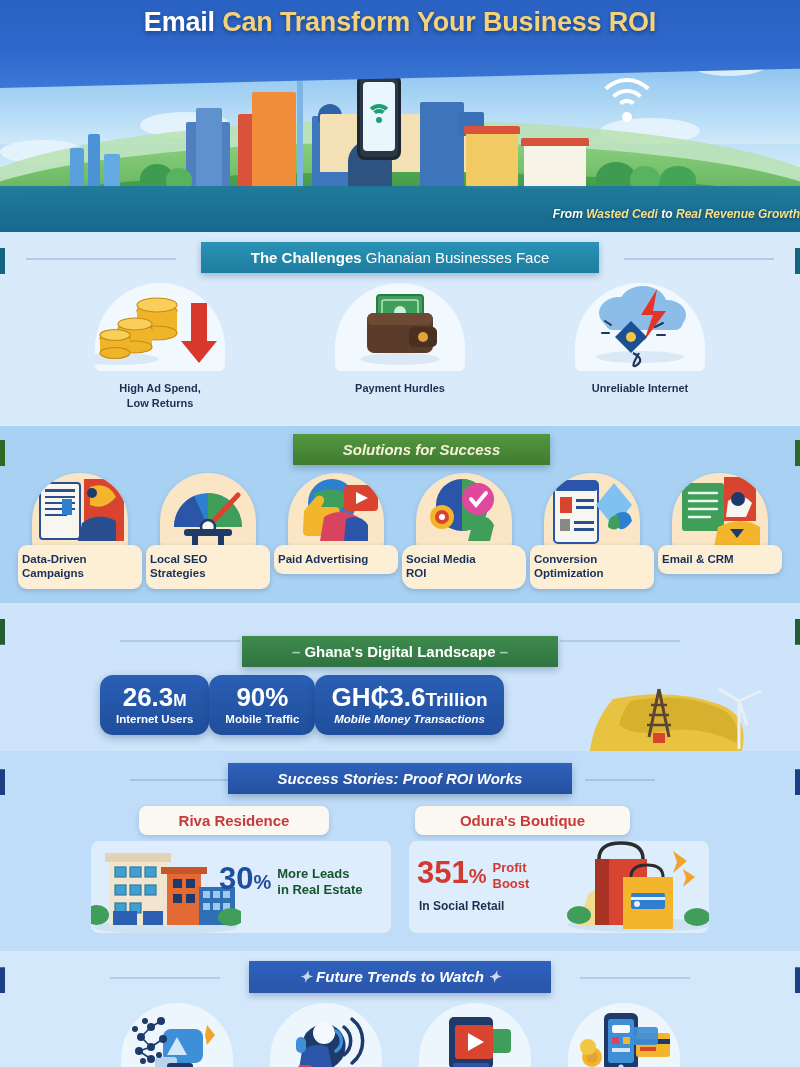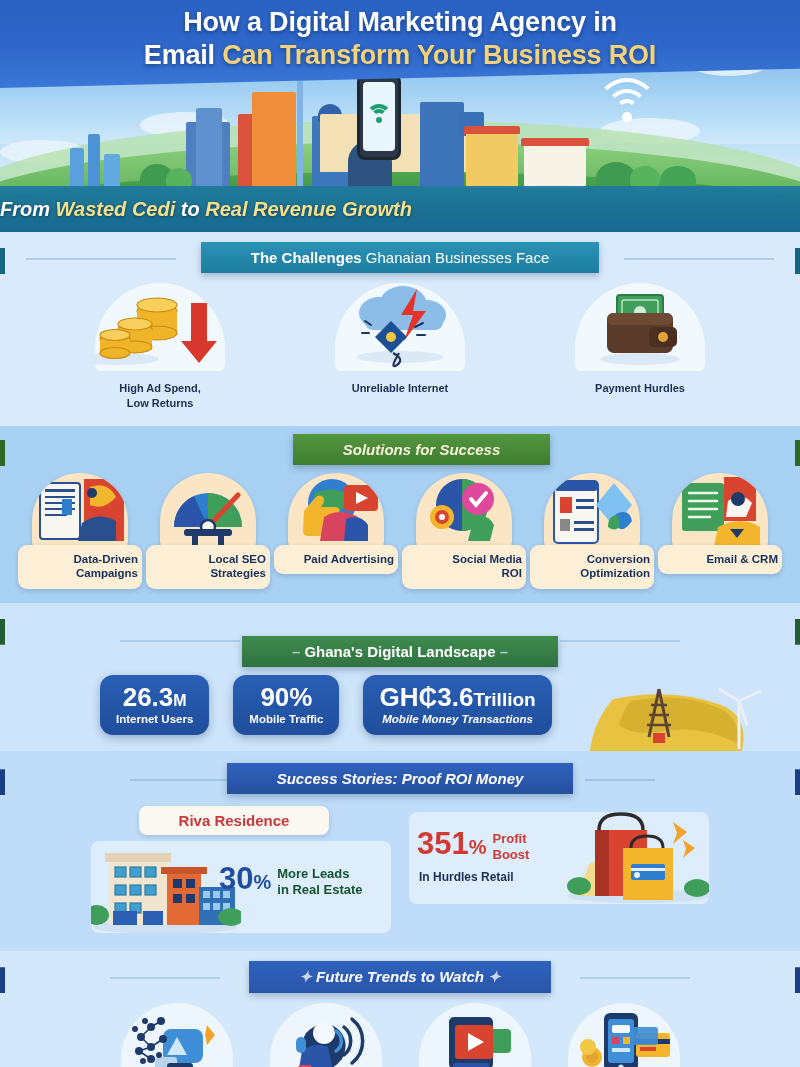--- a/index.html
+++ b/index.html
@@ -26,22 +26,22 @@
   .title .gold { color:#f3d27a; }
 
   .hill { position:absolute; left:-6%; width:112%; border-radius:50% 50% 0 0 / 100% 100% 0 0; }
   .hill-far { bottom:26px; height:86px; background:#b4e0a8; opacity:.75; }
   .hill-mid { bottom:18px; height:72px; background:linear-gradient(180deg,#8ccf7c,#55ab55); }
   .hill-near{ bottom:12px; height:48px; background:linear-gradient(180deg,#4ea54f,#2f8a45); }
   .hill-strip{ position:absolute; left:-6%; width:112%; bottom:26px; height:9px;
     background:#f0c93f; border-radius:50% 50% 0 0/100% 100% 0 0; opacity:.9; }
   .sub-band { position:absolute; left:0; right:0; bottom:0; height:46px;
     background:linear-gradient(180deg,rgba(30,120,160,.92),rgba(23,104,142,.98)); }
-  .subtitle { position:absolute; left:0; right:0; bottom:11px; text-align:left;
-    font-size:20px; font-weight:bold; font-style:italic; color:#ffffff;
+  .subtitle { position:absolute; left:0; right:0; bottom:11px; text-align:right;
+    font-size:12px; font-weight:bold; font-style:italic; color:#ffffff;
     text-shadow:0 1px 3px rgba(0,30,60,.6); }
   .subtitle .gold { color:#f7e08a; }
   .bldg { position:absolute; bottom:38px; border-radius:2px 2px 0 0; }
   .tree { position:absolute; border-radius:50% 50% 42% 42%; }
   .phone { position:absolute; bottom:72px; left:357px; width:44px; height:86px;
     background:#2b3647; border-radius:8px; border:3px solid #1d2633; }
   .phone-scr { position:absolute; inset:5px 3px 6px 3px; background:#eaf6fd; border-radius:4px; }
   .wifi-arc { position:absolute; border:4px solid #ffffff; border-bottom-color:transparent;
     border-left-color:transparent; border-right-color:transparent; border-radius:50%; }
   .wifi-arc.g { border-top-color:#1f9e74; }
@@ -83,25 +83,25 @@
     background:#f2f9fe; border-radius:66px 66px 6px 6px; position:relative; overflow:hidden; }
   .chal-lab { margin-top:10px; font-size:11px; font-weight:bold; color:#1b3050; line-height:1.32; }
 
   
   .sol-row { display:flex; justify-content:center; gap:4px; padding:8px 8px 14px; }
   .sol { width:124px; }
   .sol-ico { width:96px; height:78px; margin:0 auto;
     background:#fae6c4; border-radius:52px 52px 10px 10px; position:relative; overflow:hidden;
     box-shadow:0 2px 5px rgba(20,50,90,.18); }
   .sol-lab { margin-top:-6px; background:#fdeed6; border-radius:9px; padding:7px 4px 8px;
-    font-size:11.5px; font-weight:bold; color:#17305a; line-height:1.25; text-align:right;
+    font-size:11.5px; font-weight:bold; color:#17305a; line-height:1.25; text-align:left;
     box-shadow:0 2px 5px rgba(20,50,90,.2); position:relative; z-index:2; }
 
   
-  .stats-row { display:flex; gap:24px; padding:8px 0 16px 100px; }
+  .stats-row { display:flex; gap:0; padding:8px 0 16px 100px; }
   .stat { background:linear-gradient(180deg,#2a5fb4,#1f4e9c); border-radius:13px;
     padding:9px 16px 10px; color:#fff; text-align:center;
     box-shadow:0 3px 8px rgba(15,45,95,.3); }
   .stat-v { font-size:26px; font-weight:bold; line-height:1.06; white-space:nowrap; }
   .stat-v .u { font-size:16px; }
   .stat-l { font-size:11.5px; font-weight:bold; margin-top:2px; white-space:nowrap; }
   .map-art { position:absolute; right:14px; top:18px; width:215px; height:145px; }
 
   
   .succ-row { display:flex; justify-content:center; gap:18px; padding:12px 0 18px; }
@@ -182,21 +182,20 @@
     </div>
     <div style="position:absolute;left:595px;top:78px;width:64px;height:46px;">
       <div class="wifi-arc" style="left:0;top:0;width:64px;height:64px;"></div>
       <div class="wifi-arc" style="left:11px;top:11px;width:42px;height:42px;"></div>
       <div class="wifi-arc" style="left:21px;top:21px;width:22px;height:22px;"></div>
       <div class="wifi-dot" style="left:27px;top:34px;width:10px;height:10px;"></div>
     </div>
 
     <div class="title-band"></div>
     <div class="title">
-      <div>How a Digital Marketing Agency in</div>
       <div>
         <span>Email</span>
         <span class="gold">Can Transform Your Business ROI</span>
       </div>
     </div>
 
     <div class="sub-band"></div>
     <div class="subtitle">
       <span>From</span>
       <span class="gold">Wasted Cedi</span>
@@ -239,61 +238,61 @@
               <ellipse cx="20" cy="56" rx="15" ry="5.5"></ellipse>
                 <rect x="5" y="56" width="30" height="14" stroke="none"></rect>
               <ellipse cx="20" cy="70" rx="15" ry="5.5"></ellipse>
               <ellipse cx="20" cy="52" rx="15" ry="5.5" fill="#f7cf5a"></ellipse>
             </g>
             <path d="M96 20 h16 v38 h10 l-18 22 l-18 -22 h10 z" fill="#d8382c"></path>
           </svg>
         </div>
         <div class="chal-lab" style="white-space:pre-line;">High Ad Spend,
 Low Returns</div>
-      </div>
-
-      <div class="chal">
-        <div class="chal-ico">
-          <svg width="130" height="88" viewBox="0 0 130 88">
-            <ellipse cx="65" cy="74" rx="44" ry="6" fill="#dbe9f6"></ellipse>
-            <g fill="#8bbde8">
-              <ellipse cx="44" cy="30" rx="20" ry="16"></ellipse>
-              <ellipse cx="68" cy="22" rx="24" ry="19"></ellipse>
-              <ellipse cx="92" cy="32" rx="19" ry="15"></ellipse>
-              <rect x="30" y="30" width="78" height="17" rx="8"></rect>
-            </g>
-            <path d="M82 6 l-16 26 h12 l-9 26 l22 -30 h-13 z" fill="#e63329"></path>
-            <path d="M56 38 l16 16 l-16 16 l-16 -16 z" fill="#1c4f93"></path>
-            <circle cx="56" cy="54" r="5" fill="#f2c744"></circle>
-            <path d="M58 70 q12 6 4 12 q-8 5 2 -12" stroke="#22355a" stroke-width="2.2" fill="none"></path>
-            <g stroke="#22355a" stroke-width="2" stroke-linecap="round">
-              <line x1="36" y1="42" x2="30" y2="38"></line>
-                <line x1="34" y1="50" x2="27" y2="50"></line>
-              <line x1="80" y1="44" x2="88" y2="40"></line>
-                <line x1="82" y1="52" x2="90" y2="52"></line>
-            </g>
-          </svg>
-        </div>
-        <div class="chal-lab">Unreliable Internet</div>
       </div>
 
       <div class="chal">
         <div class="chal-ico">
           <svg width="130" height="88" viewBox="0 0 130 88">
             <ellipse cx="65" cy="76" rx="40" ry="6" fill="#dbe9f6"></ellipse>
             <rect x="42" y="12" width="46" height="34" rx="3" fill="#3f9e59" stroke="#2c7b43" stroke-width="2"></rect>
             <rect x="47" y="17" width="36" height="24" rx="2" fill="none" stroke="#bfe8cc" stroke-width="1.4"></rect>
             <circle cx="65" cy="29" r="6" fill="#cdeed9"></circle>
             <rect x="32" y="30" width="66" height="40" rx="7" fill="#5b3c2a"></rect>
             <rect x="32" y="30" width="66" height="12" rx="6" fill="#6d4a33"></rect>
             <rect x="74" y="44" width="28" height="20" rx="5" fill="#4a3021"></rect>
             <circle cx="88" cy="54" r="5" fill="#e2a437"></circle>
           </svg>
         </div>
         <div class="chal-lab">Payment Hurdles</div>
+      </div>
+
+      <div class="chal">
+        <div class="chal-ico">
+          <svg width="130" height="88" viewBox="0 0 130 88">
+            <ellipse cx="65" cy="74" rx="44" ry="6" fill="#dbe9f6"></ellipse>
+            <g fill="#8bbde8">
+              <ellipse cx="44" cy="30" rx="20" ry="16"></ellipse>
+              <ellipse cx="68" cy="22" rx="24" ry="19"></ellipse>
+              <ellipse cx="92" cy="32" rx="19" ry="15"></ellipse>
+              <rect x="30" y="30" width="78" height="17" rx="8"></rect>
+            </g>
+            <path d="M82 6 l-16 26 h12 l-9 26 l22 -30 h-13 z" fill="#e63329"></path>
+            <path d="M56 38 l16 16 l-16 16 l-16 -16 z" fill="#1c4f93"></path>
+            <circle cx="56" cy="54" r="5" fill="#f2c744"></circle>
+            <path d="M58 70 q12 6 4 12 q-8 5 2 -12" stroke="#22355a" stroke-width="2.2" fill="none"></path>
+            <g stroke="#22355a" stroke-width="2" stroke-linecap="round">
+              <line x1="36" y1="42" x2="30" y2="38"></line>
+                <line x1="34" y1="50" x2="27" y2="50"></line>
+              <line x1="80" y1="44" x2="88" y2="40"></line>
+                <line x1="82" y1="52" x2="90" y2="52"></line>
+            </g>
+          </svg>
+        </div>
+        <div class="chal-lab">Unreliable Internet</div>
       </div>
     </div>
   </div>
 
   <div class="band band-b" style="padding-top:8px;">
     <div class="ribbon-wrap">
       <div class="rtail l green"></div>
       <div class="rtail r green"></div>
       <div class="ribbon green">Solutions for Success</div>
     </div>
@@ -359,21 +358,21 @@
             <circle cx="46" cy="32" r="26" fill="#2a55a8"></circle>
             <path d="M46 6 a26 26 0 0 1 0 52" fill="#3f9e59"></path>
             <circle cx="62" cy="26" r="16" fill="#e0489e"></circle>
             <path d="M55 26 l5 6 l10 -12" stroke="#fff" stroke-width="4" fill="none" stroke-linecap="round"></path>
             <circle cx="26" cy="44" r="12" fill="#f2b52c"></circle>
             <circle cx="26" cy="44" r="7" fill="#d8442f"></circle>
             <circle cx="26" cy="44" r="3" fill="#fff"></circle>
             <path d="M58 44 q14 -4 20 8 l-4 16 h-22z" fill="#3f9e59"></path>
           </svg>
         </div>
-        <div class="sol-lab" style="white-space:pre-line;">Social Media
+        <div class="sol-lab" style="white-space:pre-line;border-radius:13px;">Social Media
 ROI</div>
       </div>
 
       <div class="sol">
         <div class="sol-ico">
           <svg width="96" height="78" viewBox="0 0 96 78">
             <rect x="10" y="8" width="44" height="62" rx="4" fill="#f7f6f1" stroke="#2a55a8" stroke-width="2"></rect>
             <rect x="10" y="8" width="44" height="10" rx="4" fill="#2a55a8"></rect>
             <rect x="16" y="24" width="12" height="16" fill="#d8442f"></rect>
             <g fill="#2a4f8f">
@@ -483,21 +482,21 @@
       </div>
     </div>
   </div>
 
   <div class="band band-d" style="padding-top:12px;">
     <div class="ribbon-wrap">
       <div class="rline l" style="background:#7ba6cf;width:100px;left:130px;"></div>
       <div class="rline r" style="background:#7ba6cf;width:70px;right:145px;"></div>
       <div class="rtail l blue"></div>
       <div class="rtail r blue"></div>
-      <div class="ribbon blue">Success Stories: Proof ROI Money</div>
+      <div class="ribbon blue">Success Stories: Proof ROI Works</div>
     </div>
 
     <div class="succ-row">
 
       <div class="succ">
         <div class="succ-head" style="width:190px;margin:0 auto 0 48px;">Riva Residence</div>
         <div class="succ-body">
           <svg width="150" height="92" viewBox="0 0 150 92" style="position:absolute;left:0;bottom:0;">
             <ellipse cx="74" cy="86" rx="72" ry="7" fill="#cfe2f4"></ellipse>
             <rect x="18" y="18" width="58" height="66" fill="#f2e5cf"></rect>
@@ -540,20 +539,21 @@
             </div>
             <div class="succ-txt" style="color:#14532d;">
               <div>More Leads</div>
               <div>in Real Estate</div>
             </div>
           </div>
         </div>
       </div>
 
       <div class="succ">
+        <div class="succ-head" style="width:215px;margin:0 auto 0 6px;">Odura's Boutique</div>
         <div class="succ-body">
           <svg width="150" height="96" viewBox="0 0 150 96" style="position:absolute;right:-6px;bottom:0;">
             <ellipse cx="74" cy="88" rx="72" ry="7" fill="#cfe2f4"></ellipse>
             <path d="M24 56 q34 -14 70 -2 l14 34 h-96z" fill="#f2da8f"></path>
             <path d="M30 22 h52 v66 h-52z" fill="#d8442f"></path>
             <path d="M34 22 q0 -16 22 -16 q22 0 22 16" stroke="#2c2c2c" stroke-width="3.5" fill="none"></path>
             <path d="M30 22 h14 v66 h-14z" fill="#a83325"></path>
             <path d="M58 40 h50 v52 h-50z" fill="#f2b52c"></path>
             <path d="M66 40 q0 -12 16 -12 q16 0 16 12" stroke="#2c2c2c" stroke-width="3" fill="none"></path>
             <rect x="66" y="56" width="34" height="16" rx="2" fill="#2f7fd0"></rect>
@@ -566,21 +566,21 @@
           </svg>
           <div class="succ-stat" style="left:8px;top:16px;">
             <div class="succ-num" style="color:#d03a33;">
               <span>351</span><span class="pc">%</span>
             </div>
             <div class="succ-txt" style="color:#d03a33;">
               <div>Profit</div>
               <div>Boost</div>
             </div>
           </div>
-          <div style="position:absolute;left:10px;top:58px;font-size:12px;font-weight:bold;color:#1b3050;">In Hurdles Retail</div>
+          <div style="position:absolute;left:10px;top:58px;font-size:12px;font-weight:bold;color:#1b3050;">In Social Retail</div>
         </div>
       </div>
     </div>
   </div>
 
   <div class="band band-e" style="padding-top:10px;height:158px;">
     <div class="ribbon-wrap">
       <div class="rline l" style="background:#8ab0d2;width:110px;left:110px;"></div>
       <div class="rline r" style="background:#8ab0d2;width:110px;right:110px;"></div>
       <div class="rtail l blue"></div>

